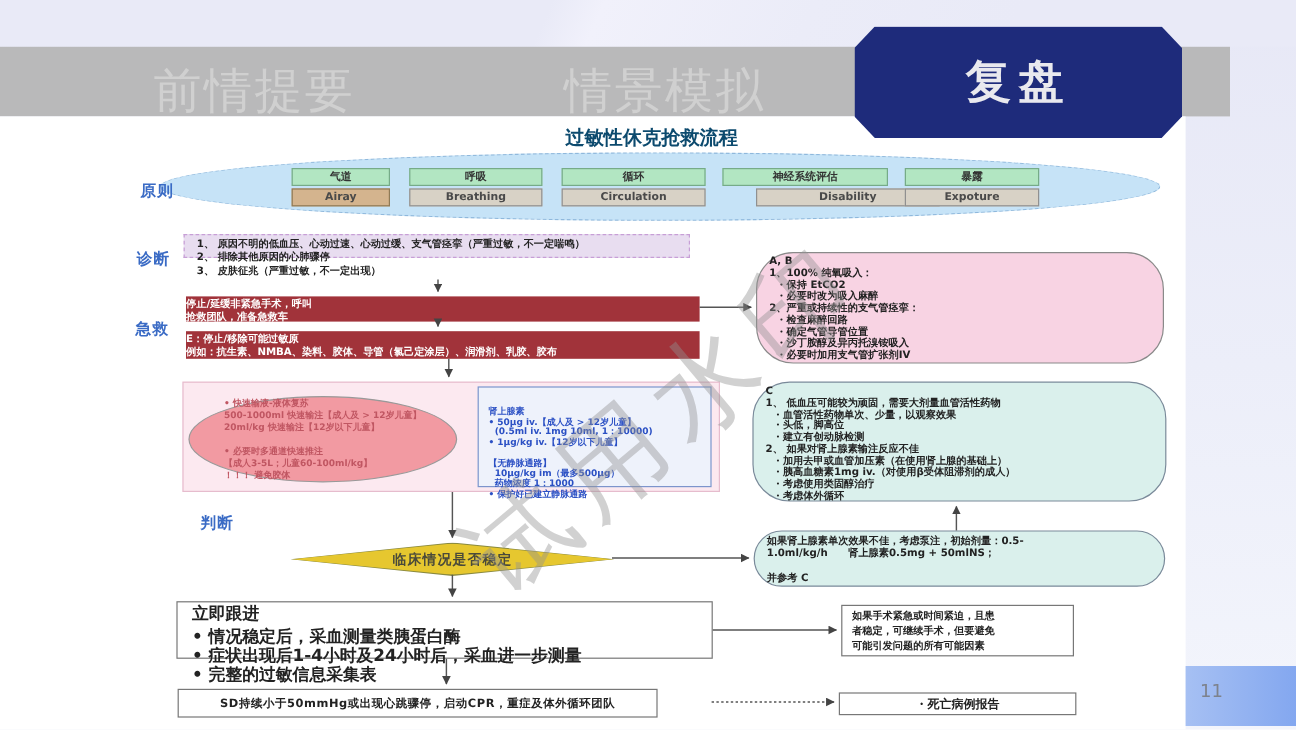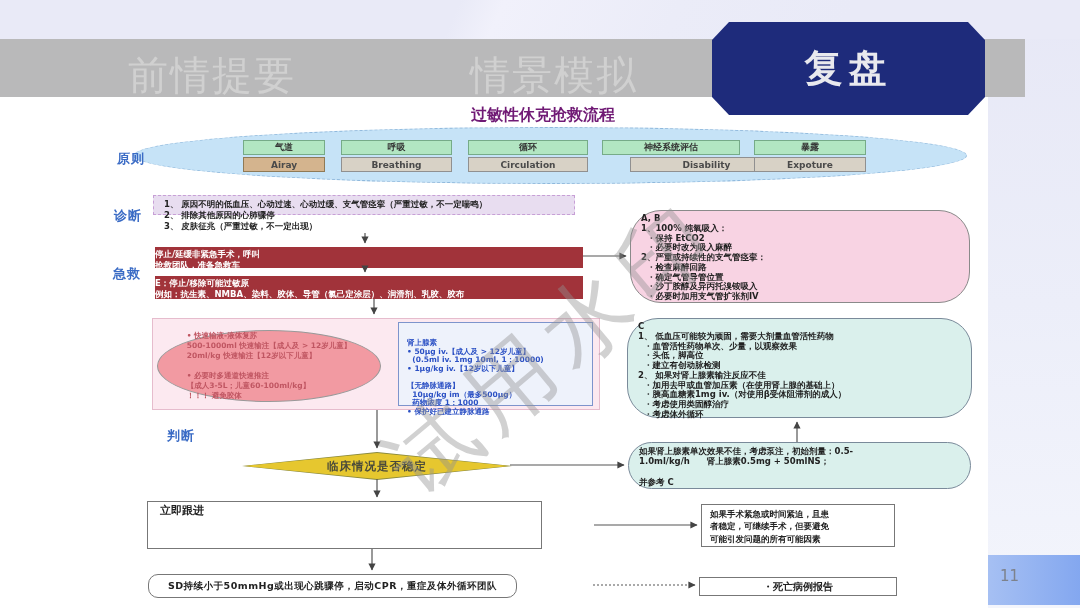--- a/index.html
+++ b/index.html
@@ -9,21 +9,21 @@
   .abs { position:absolute; }
   .topsheen { left:0; top:0; width:1080px; height:39px;
               background:linear-gradient(114deg, #e9eaf7 42%, #f1f1fb 46%, #ebecf8 62%, #e9eaf7 78%); }
   .banner { left:0; top:39px; width:1025px; height:58px; background:#b9b9ba; }
   .banner-text { font-size:40px; color:#d0d0d0; font-weight:normal; letter-spacing:2px; }
   .tab { left:712px; top:22px; width:273px; height:93px; background:#1e2b7b; z-index:10;
          clip-path:polygon(17px 0, 256px 0, 273px 18px, 273px 75px, 256px 93px, 17px 93px, 0 75px, 0 18px);
          display:flex; align-items:center; justify-content:center; }
   .tab-text { font-size:38px; color:#e9e9ee; font-weight:bold; letter-spacing:6px; }
   .panel { left:0; top:97px; width:988px; height:511px; background:#ffffff; }
-  .title { left:393px; top:105px; width:300px; text-align:center; font-size:16px; font-weight:bold; color:#701a75; }
+  .title { left:393px; top:105px; width:300px; text-align:center; font-size:16px; font-weight:bold; color:#0c4a6e; }
   .p-ellipse { left:133px; top:127px; width:834px; height:57px; background:#c6e3f7;
                border:1px dashed #8fb8dc; border-radius:50%; }
   .side-label { color:#3a6bc5; font-weight:bold; font-size:13px; letter-spacing:1px; }
   .pbox { position:absolute; height:15px; font-size:9px; font-weight:bold; color:#333;
           display:flex; align-items:center; justify-content:center; }
   .pbox.cn { background:#b2e6c2; border:1px solid #76ab88; }
   .pbox.en { background:#d8d2c6; border:1px solid #909090; color:#4a4a4a; }
   .pbox.tan { background:#d4b48e; border:1px solid #8f7a56; }
   .diagbox { left:153px; top:195px; width:422px; height:20px; background:#e8ddf0;
              border:1.5px dashed #c79fd6; font-size:8.5px; font-weight:bold; color:#222;
@@ -41,25 +41,25 @@
   .abbox { left:630px; top:210px; width:340px; height:93px; background:#f8d3e3; border:1px solid #8a8a8a; }
   .cbox  { left:627px; top:318px; width:345px; height:100px; background:#daf0ec; border:1px solid #7a8a9a; }
   .pumpbox { left:628px; top:442px; width:343px; height:47px; background:#daf0ec; border:1px solid #7a8a9a; line-height:1.22; }
   .diamond-outer { left:242px; top:452px; width:270px; height:28px; background:#89893f;
                    clip-path:polygon(50% 0,100% 50%,50% 100%,0 50%); }
   .diamond-inner { left:1px; top:1px; width:268px; height:26px; background:#e6c72f;
                    clip-path:polygon(50% 0,100% 50%,50% 100%,0 50%);
                    display:flex; align-items:center; justify-content:center;
                    font-size:11.5px; font-weight:bold; color:#4a4a3a; letter-spacing:1px; }
   .whitebox { background:#fff; border:1px solid #777; color:#222; font-weight:bold; }
-  .followup { left:147px; top:501px; width:395px; height:48px; font-size:11px; padding:2px 12px; }
+  .followup { left:147px; top:501px; width:447px; height:48px; font-size:14px; padding:2px 12px; }
   .followup .fu-title { display:block; margin-bottom:2px; line-height:1.2; }
   .followup .fu-items { display:block; line-height:1.15; white-space:pre-wrap; }
-  .cprbox { left:148px; top:574px; width:369px; height:24px; font-size:9.5px;
-            display:flex; align-items:center; justify-content:center; letter-spacing:0.5px;border-radius:10px; }
+  .cprbox { left:148px; top:574px; width:400px; height:24px; font-size:9.5px;
+            display:flex; align-items:center; justify-content:center; letter-spacing:0.5px; }
   .surgbox { left:701px; top:504px; width:194px; height:43px; font-size:8.5px; line-height:1.45;
              padding:3px 8px; white-space:pre-wrap; }
   .deathbox { left:699px; top:577px; width:198px; height:19px; font-size:10px;
               display:flex; align-items:center; justify-content:center; }
   .watermark { left:333px; top:293px; width:440px; height:110px; text-align:center;
                font-size:88px; color:rgba(145,145,145,0.42); letter-spacing:12px; white-space:nowrap;
                transform:rotate(-40deg); line-height:110px; z-index:50; pointer-events:none; }
   .pagenum { left:988px; top:555px; width:104px; height:50px;
              background:linear-gradient(90deg,#a6c0f3,#7fa4ef); }
   .pagenum span { position:absolute; left:12px; top:12px; font-size:15px; color:#7d828c; }
@@ -147,20 +147,23 @@
 1.0ml/kg/h　　肾上腺素0.5mg + 50mlNS；
 
 并参考 C</div>
 
 <div class="abs diamond-outer">
   <div class="abs diamond-inner">临床情况是否稳定</div>
 </div>
 
 <div class="abs whitebox followup">
   <span class="fu-title">立即跟进</span>
+  <span class="fu-items">• 情况稳定后，采血测量类胰蛋白酶
+• 症状出现后1-4小时及24小时后，采血进一步测量
+• 完整的过敏信息采集表</span>
 </div>
 <div class="abs whitebox cprbox">SD持续小于50mmHg或出现心跳骤停，启动CPR，重症及体外循环团队</div>
 <div class="abs whitebox surgbox">如果手术紧急或时间紧迫，且患
 者稳定，可继续手术，但要避免
 可能引发问题的所有可能因素</div>
 <div class="abs whitebox deathbox">・死亡病例报告</div>
 
 <svg class="conn">
   <defs>
     <marker id="arr" markerWidth="7" markerHeight="7" refX="5.5" refY="3" orient="auto">

